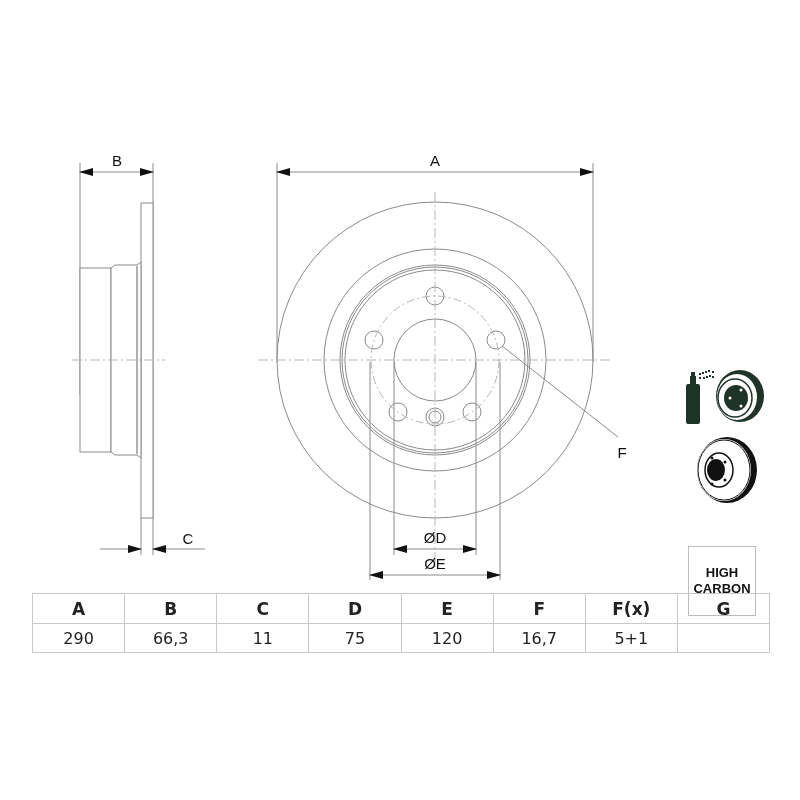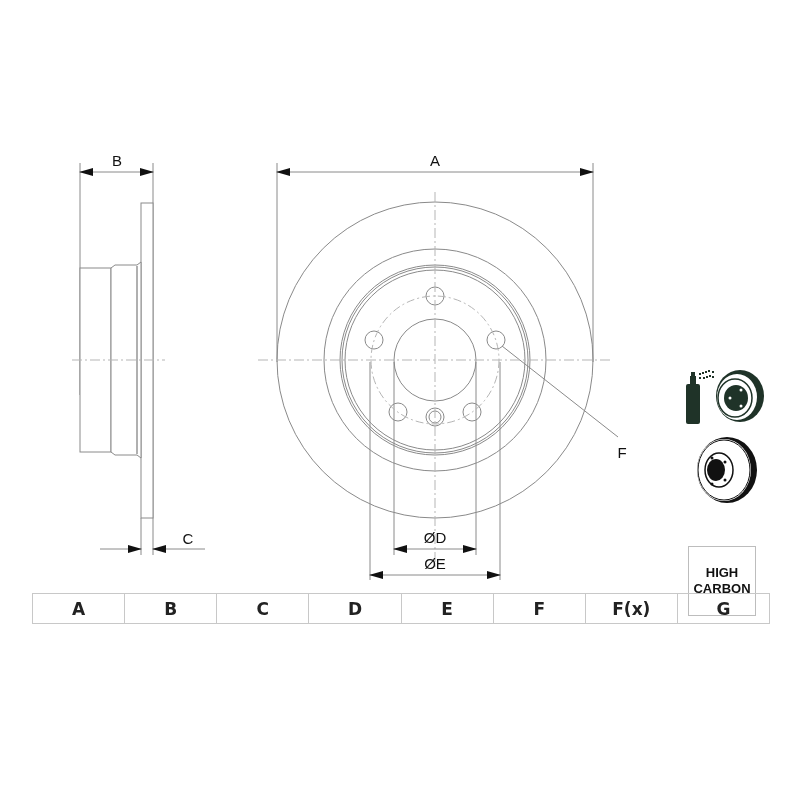--- a/index.html
+++ b/index.html
@@ -158,14 +158,24 @@
       <tr class="head">
     <td>A</td>
     <td>B</td>
     <td>C</td>
     <td>D</td>
     <td>E</td>
     <td>F</td>
     <td>F(x)</td>
     <td>G</td>
   </tr>
+  <tr class="vals">
+    <td>290</td>
+    <td>66,3</td>
+    <td>11</td>
+    <td>75</td>
+    <td>120</td>
+    <td>16,7</td>
+    <td>5+1</td>
+    <td></td>
+  </tr>
 </tbody>
   </table>
 
 </body></html>

